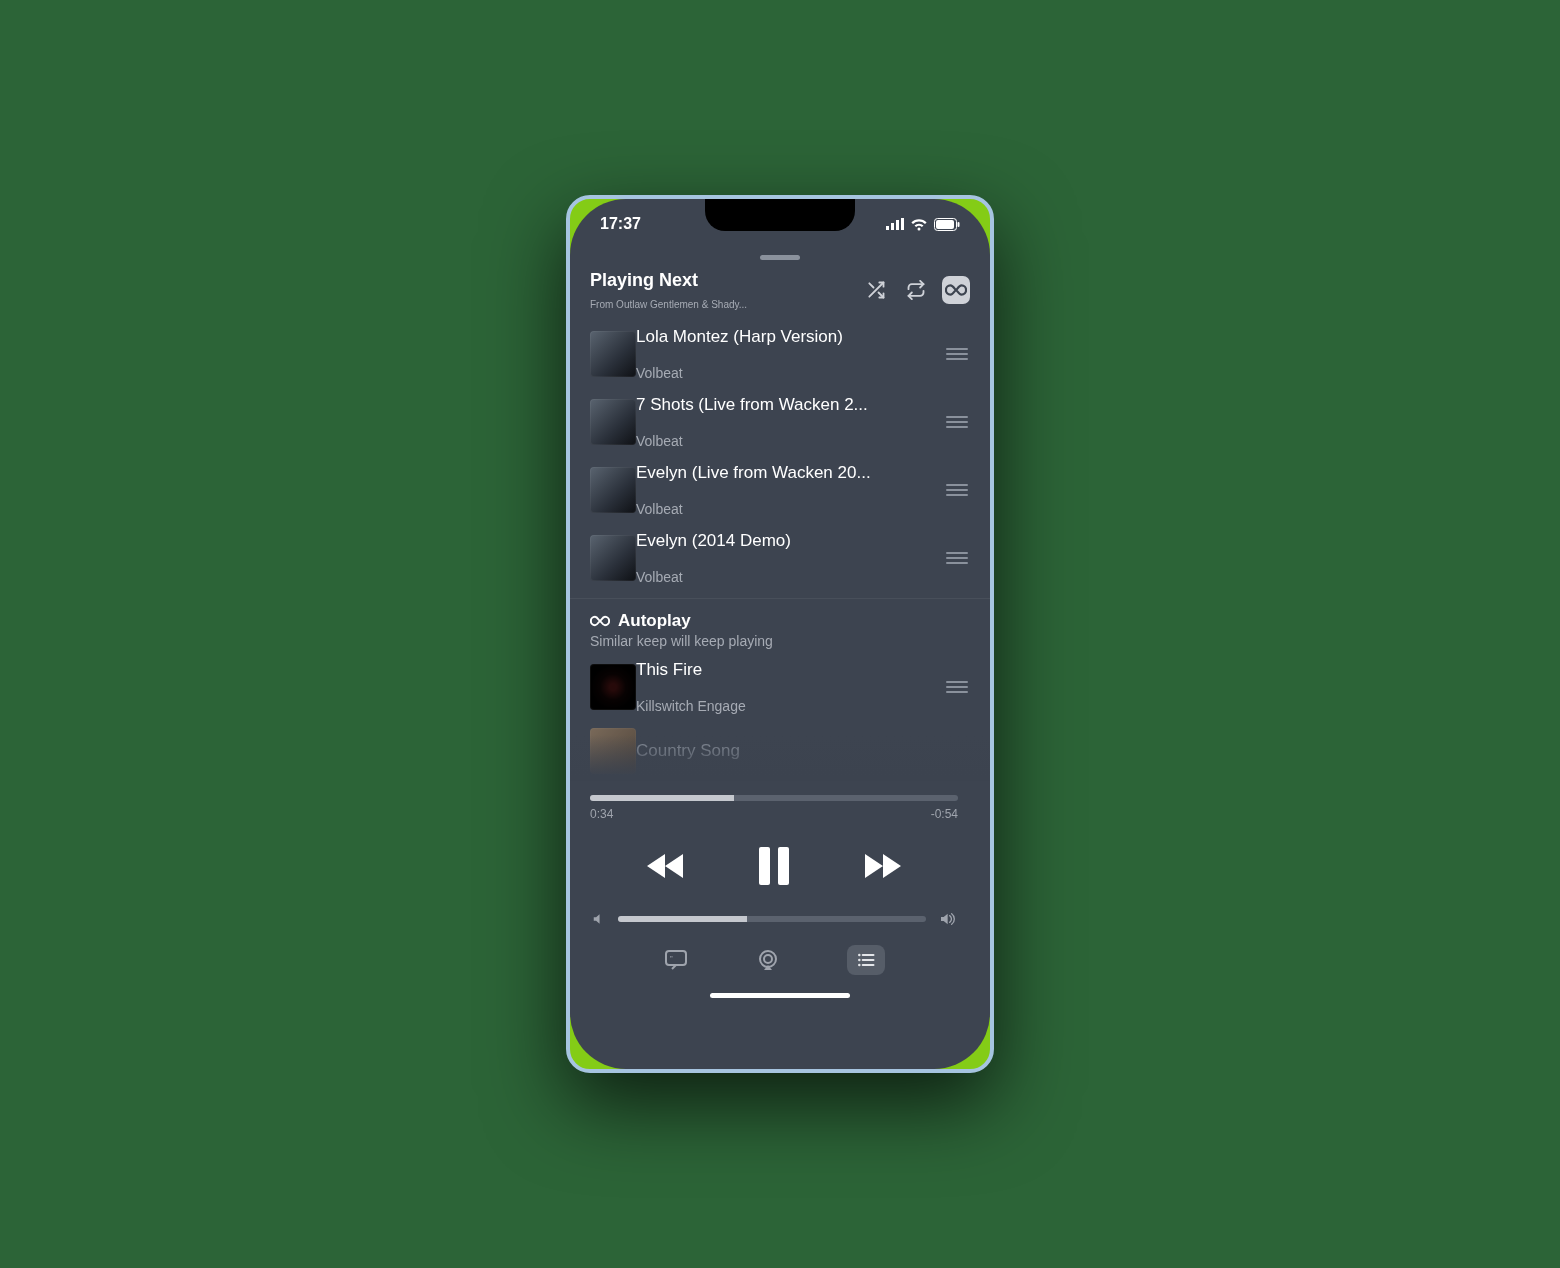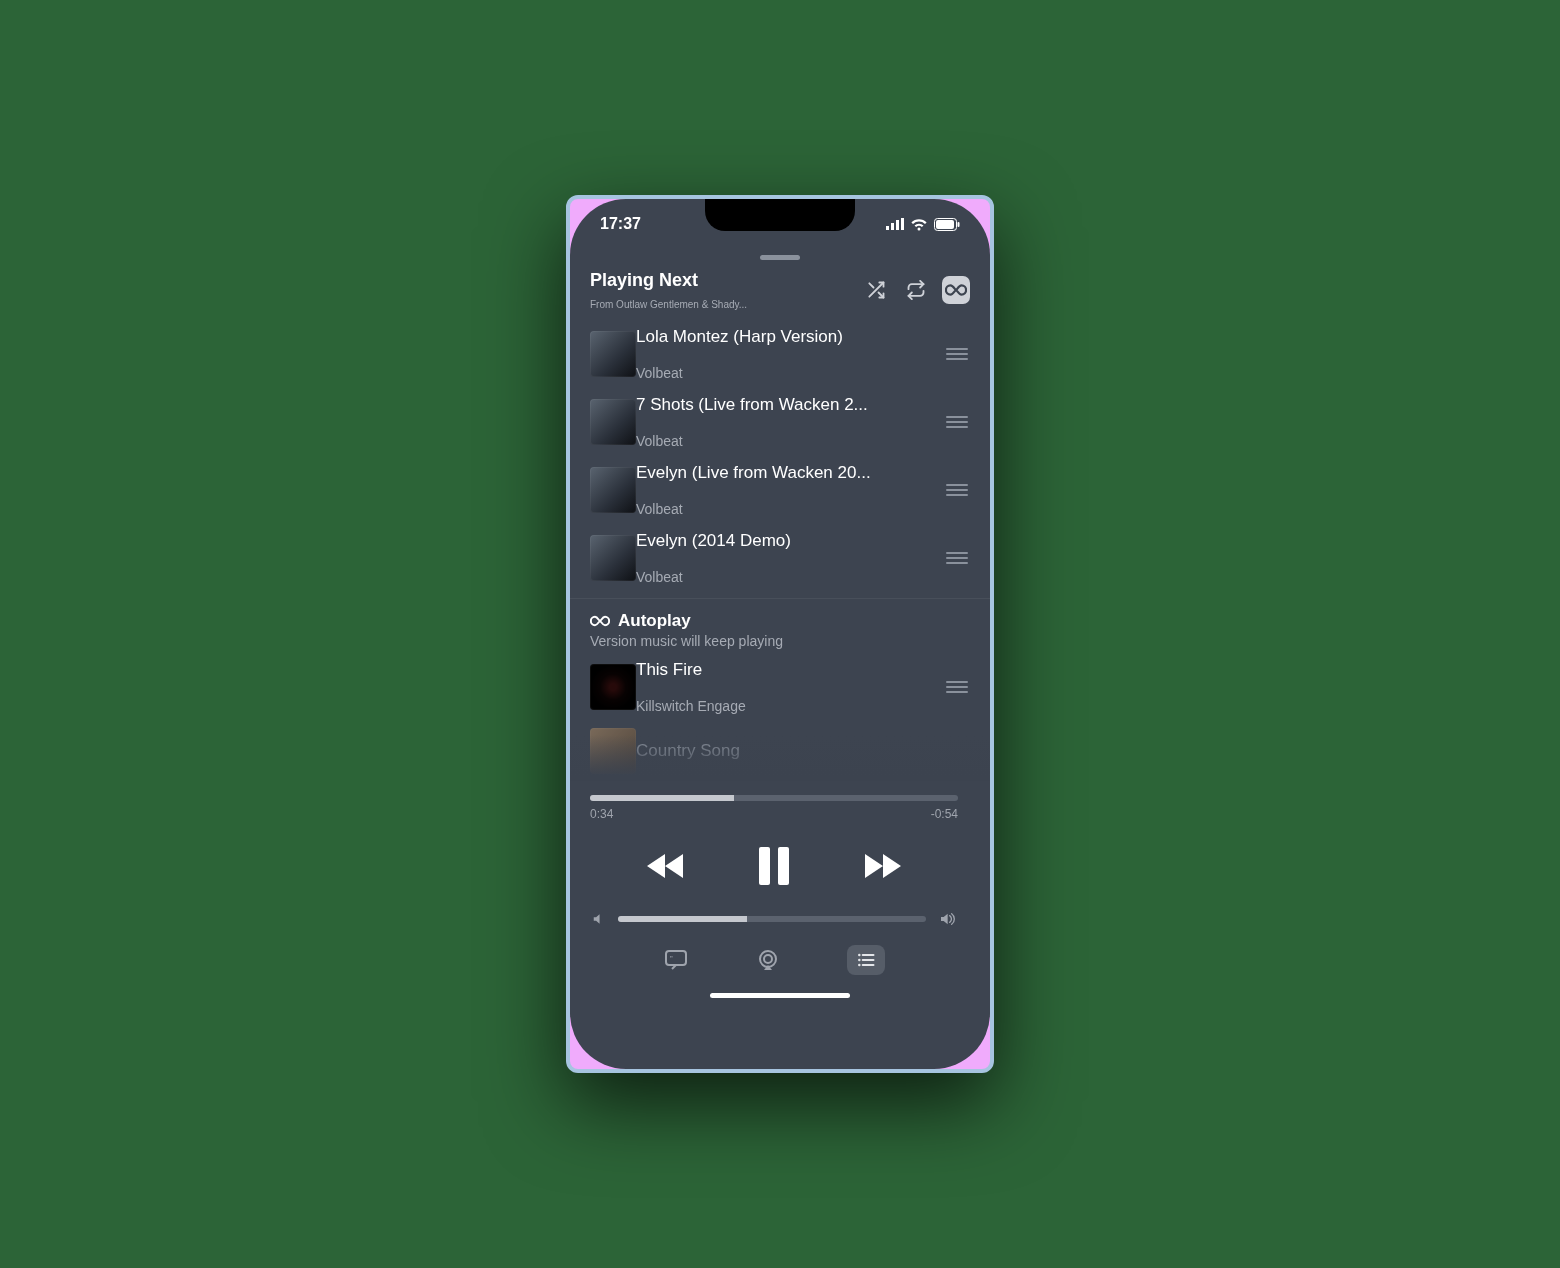--- a/index.html
+++ b/index.html
@@ -14,22 +14,22 @@
   .stage {
     width: 1560px;
     height: 1268px;
     display: flex;
     align-items: center;
     justify-content: center;
   }
   .phone {
     width: 420px;
     height: 870px;
-    background: #f0abfc;
-    border-radius: 12px;
+    background: #84cc16;
+    border-radius: 24px;
     border: 4px solid #a6c4e0;
     box-shadow: 0 30px 80px rgba(0,0,0,0.7);
     position: relative;
     overflow: hidden;
   }
   .notch {
     position: absolute;
     top: 0; left: 50%;
     transform: translateX(-50%);
     width: 150px; height: 32px;
@@ -265,21 +265,21 @@
           </div>
 
           <div class="section-sep"></div>
           <div class="autoplay-hdr">
             <div class="autoplay-top">
               <svg width="20" height="12" viewBox="0 0 24 12" fill="none" stroke="#fff" stroke-width="2.4" stroke-linecap="round">
                   <path d="M6 1C3 1 1 3.5 1 6s2 5 5 5c3 0 5-5 6-5s3 5 6 5 5-2.5 5-5-2-5-5-5c-3 0-5 5-6 5S9 1 6 1z"></path>
                 </svg>
               <span>Autoplay</span>
             </div>
-            <div class="autoplay-sub">Version music will keep playing</div>
+            <div class="autoplay-sub">Similar keep will keep playing</div>
           </div>
 
           <div class="track">
             <div class="art red"></div>
             <div class="track-text">
               <div class="track-title">This Fire</div>
               <div class="track-artist">Killswitch Engage</div>
             </div>
             <div class="drag">
                 <span></span>

